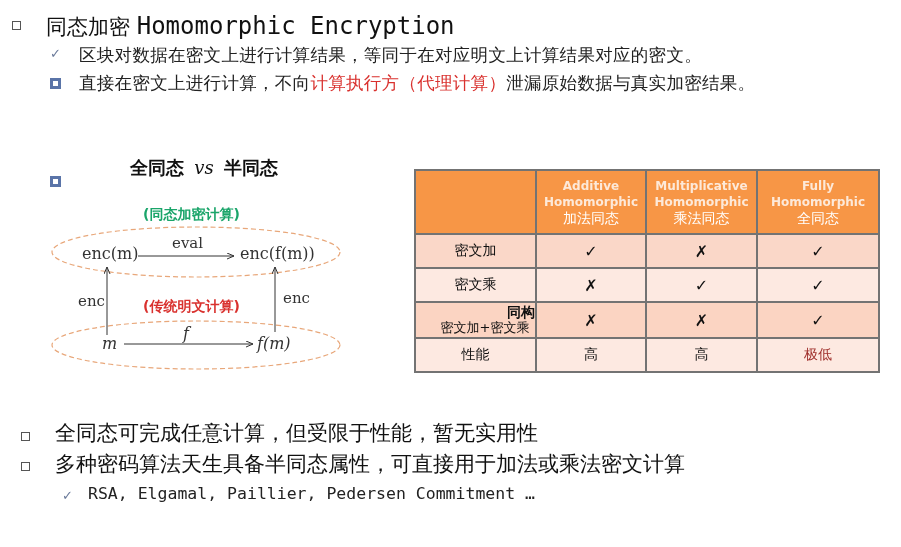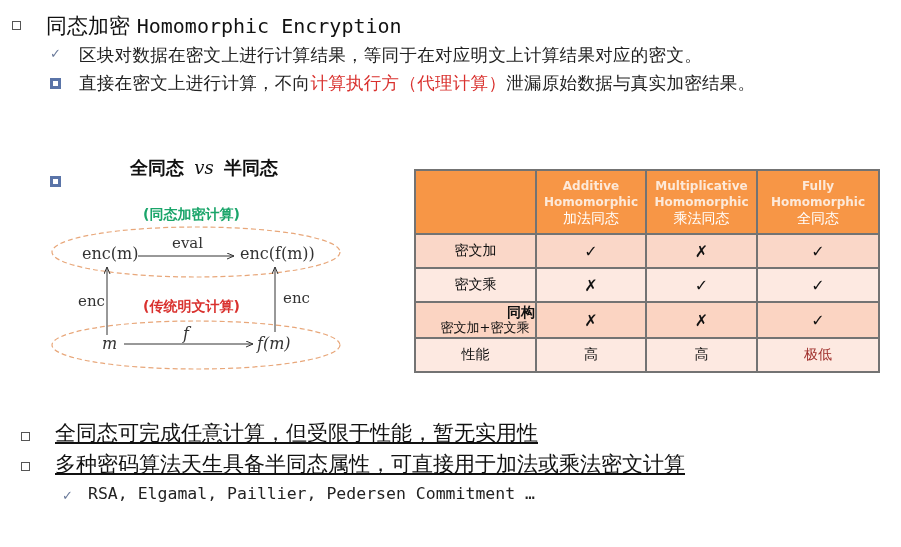--- a/index.html
+++ b/index.html
@@ -42,30 +42,30 @@
   table.cmp th {
     background:#f79646; color:#fde9d9; font-weight:bold; font-size:12px; line-height:16px;
   }
   table.cmp th .cn { font-size:14px; font-weight:normal; color:#fff; }
   table.cmp tr.odd td { background:#fbd4c2; }
   table.cmp tr.even td { background:#fde9e1; }
   table.cmp tr.first td { background:#fad7c8; }
   .mark { font-size:16px; color:#111; font-weight:bold; }
   .low { color:#a0322e; }
 
-  .big { font-size:21px; white-space:nowrap; color:#111;text-decoration:underline; }
+  .big { font-size:21px; white-space:nowrap; color:#111; }
   .algo { font-size:16.5px; white-space:nowrap; color:#222; }
 </style>
 </head>
 <body>
 
 <div class="abs box-bullet" style="left:12px; top:21px;"></div>
 <div class="abs title" style="left:46px; top:12px;">
   <span>同态加密</span>
-  <span class="mono" style="font-size:20px;">Homomorphic Encryption</span>
+  <span class="mono" style="font-size:24px;">Homomorphic Encryption</span>
 </div>
 
 <div class="abs check" style="left:50px; top:46px;">✓</div>
 <div class="abs sub" style="left:79px; top:43px;">区块对数据在密文上进行计算结果，等同于在对应明文上计算结果对应的密文。</div>
 
 <div class="abs blue-bullet" style="left:50px; top:78px;"></div>
 <div class="abs sub" style="left:79px; top:71px;">
   <span>直接在密文上进行计算，不向</span><span class="red">计算执行方（代理计算）</span><span>泄漏原始数据与真实加密结果。</span>
 </div>
 

